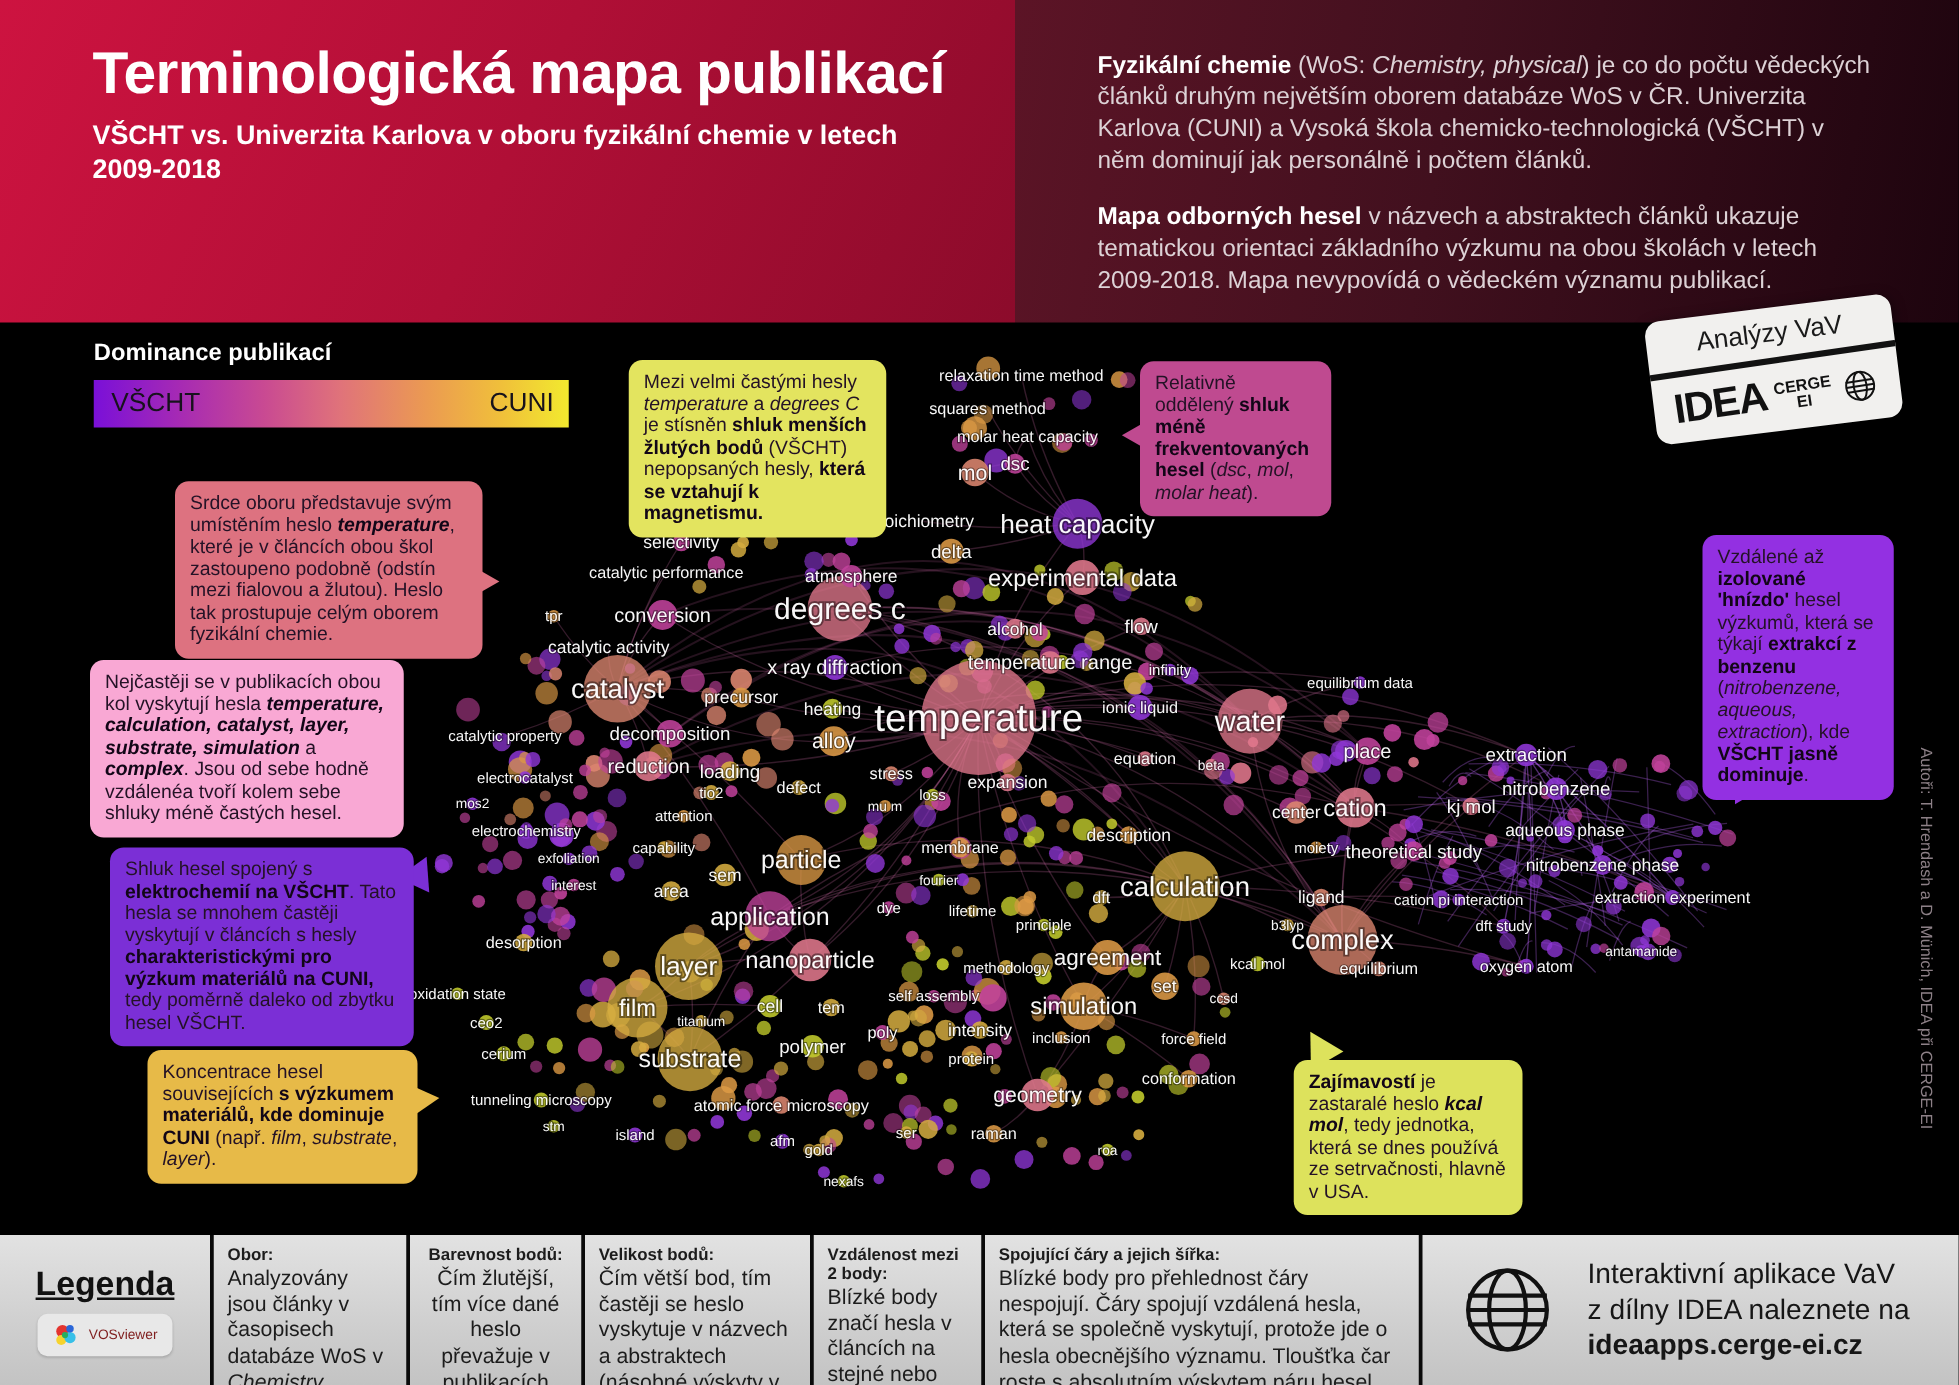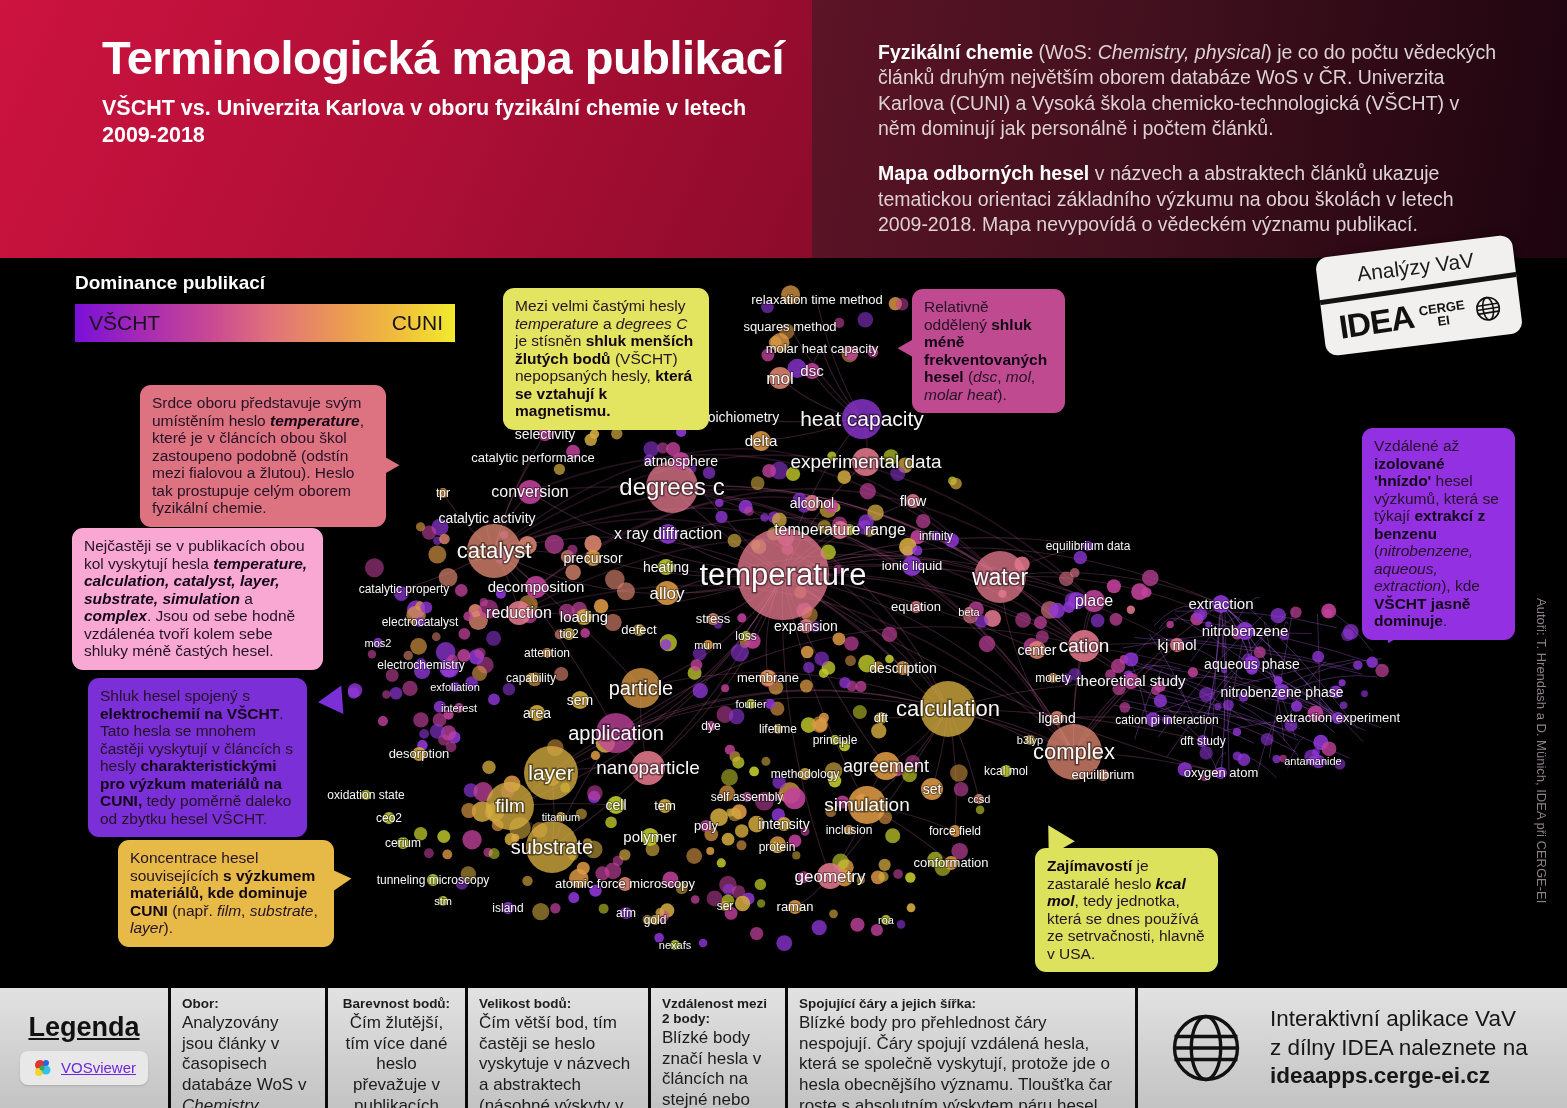--- a/index.html
+++ b/index.html
@@ -4,21 +4,21 @@
 <style>
   html,body{margin:0;padding:0;background:#000;}
   body{width:1567px;height:1108px;position:relative;overflow:hidden;
        font-family:"Liberation Sans",sans-serif;-webkit-font-smoothing:antialiased;}
   .b{font-weight:700;}
   .i{font-style:italic;}
   .u{text-decoration:underline;}
 
   
   #header{position:absolute;top:0;left:0;width:1567px;height:258px;z-index:10;display:flex;}
-  #header-left{width:812px;box-sizing:border-box;padding:34px 0 0 102px;
+  #header-left{width:812px;box-sizing:border-box;padding:34px 0 0 74px;
     background:linear-gradient(115deg,#cd1340 0%,#b00f36 50%,#8c0b2b 100%);}
   #main-title{color:#fff;font-size:47px;font-weight:700;line-height:1.04;margin:0;letter-spacing:-0.5px;}
   #subtitle{color:#fff;font-size:21.5px;font-weight:700;line-height:1.25;margin-top:12px;width:690px;}
   #header-right{flex:1;box-sizing:border-box;padding:40px 70px 0 66px;
     background:linear-gradient(100deg,#5c1426 0%,#41101e 45%,#1d040e 100%);
     color:#ddd2d6;font-size:19.5px;line-height:1.3;}
   #header-right p{margin:0;}
   #header-right p + p{margin-top:20px;}
   #header-right .b{color:#fff;}
 
@@ -54,21 +54,21 @@
   .tail{position:absolute;z-index:29;width:0;height:0;}
 
   
   #footer{position:absolute;left:0;bottom:0;width:1567px;height:123px;z-index:15;display:flex;
     background:linear-gradient(180deg,#e2e2e2 0%,#cfcfcf 60%,#c3c3c3 100%);box-sizing:border-box;border-top:3px solid #000;}
   .fcol{box-sizing:border-box;padding:8px 11px;color:#1c1c1c;}
   .fcol + .fcol{border-left:3px solid #0a0a0a;}
   #fcol-legend{width:168px;display:flex;flex-direction:column;align-items:center;justify-content:center;gap:8px;}
   #legend-title{font-size:27px;font-weight:700;color:#111;text-decoration:underline;}
   #vos-box{background:#e8e8e8;border-radius:8px;display:flex;align-items:center;gap:7px;padding:6px 12px;box-shadow:0 1px 2px rgba(0,0,0,.15);}
-  #vos-label{color:#6d28d9;font-size:15px;text-decoration:underline;}
+  #vos-label{color:#7f1d1d;font-size:11px;}
   .fcol h4{margin:0 0 2px;font-size:13.5px;font-weight:700;}
   .fcol .body{font-size:17px;line-height:1.22;}
   #fcol-app{flex:1;display:flex;align-items:center;gap:22px;padding-left:26px;}
   #fcol-app .lines{font-size:22.5px;line-height:1.28;color:#161616;}
   #app-url{font-weight:700;}
   .globe-lg{width:84px;height:84px;flex:0 0 auto;}
 </style>
 </head>
 <body>
 
@@ -959,21 +959,21 @@
 
 <div id="callouts">
     <div class="tail" style="left: 668px; top: 402px; border-left: 14px solid transparent; border-right: 14px solid transparent; border-top: 25.2px solid rgb(227, 228, 95); transform: translate(-50%, -35%) rotate(-30deg);"></div>
     <div class="callout" style="left: 503px; top: 288px; width: 206px; background: rgb(227, 228, 95);"><span>Mezi velmi častými hesly </span><span class="i">temperature</span><span> a </span><span class="i">degrees C</span><span> je stísněn </span><span class="b">shluk menších žlutých bodů</span><span> (VŠCHT) nepopsaných hesly, </span><span class="b">která se vztahují k magnetismu.</span></div>
     <div class="tail" style="left: 908px; top: 345px; border-left: 12px solid transparent; border-right: 12px solid transparent; border-top: 21.6px solid rgb(191, 74, 144); transform: translate(-50%, -35%) rotate(90deg);"></div>
     <div class="callout" style="left: 912px; top: 289px; width: 153px; background: rgb(191, 74, 144);"><span>Relativně oddělený </span><span class="b">shluk méně frekventovaných hesel</span><span> (</span><span class="i">dsc</span><span>, </span><span class="i">mol</span><span>, </span><span class="i">molar heat</span><span>).</span></div>
     <div class="tail" style="left: 389px; top: 462px; border-left: 12px solid transparent; border-right: 12px solid transparent; border-top: 21.6px solid rgb(221, 114, 128); transform: translate(-50%, -35%) rotate(-90deg);"></div>
     <div class="callout" style="left: 140px; top: 385px; width: 246px; background: rgb(221, 114, 128);"><span>Srdce oboru představuje svým umístěním heslo </span><span class="b i">temperature</span><span>, které je v článcích obou škol zastoupeno podobně (odstín mezi fialovou a žlutou). Heslo tak prostupuje celým oborem fyzikální chemie.</span></div>
     <div class="callout" style="left: 72px; top: 528px; width: 251px; background: #f9a8d4;"><span>Nejčastěji se v publikacích obou kol vyskytují hesla </span><span class="b i">temperature, calculation, catalyst, layer, substrate, simulation</span><span> a </span><span class="b i">complex</span><span>. Jsou od sebe hodně vzdálenéa tvoří kolem sebe shluky méně častých hesel.</span></div>
     <div class="tail" style="left: 336px; top: 693px; border-left: 14px solid transparent; border-right: 14px solid transparent; border-top: 25.2px solid rgb(123, 47, 214); transform: translate(-50%, -35%) rotate(205deg);"></div>
-    <div class="callout" style="left: 88px; top: 678px; width: 219px; background: rgb(123, 47, 214);"><span>Shluk hesel spojený s </span><span class="b">elektrochemií na VŠCHT</span><span>. Tato hesla se mnohem častěji vyskytují v článcích s hesly </span><span class="b">charakteristickými pro výzkum materiálů na CUNI,</span><span> tedy poměrně daleko od zbytku hesel VŠCHT.</span></div>
+    <div class="callout" style="left: 88px; top: 678px; width: 243px; background: rgb(123, 47, 214);"><span>Shluk hesel spojený s </span><span class="b">elektrochemií na VŠCHT</span><span>. Tato hesla se mnohem častěji vyskytují v článcích s hesly </span><span class="b">charakteristickými pro výzkum materiálů na CUNI,</span><span> tedy poměrně daleko od zbytku hesel VŠCHT.</span></div>
     <div class="tail" style="left: 340px; top: 876px; border-left: 13px solid transparent; border-right: 13px solid transparent; border-top: 23.4px solid rgb(231, 186, 72); transform: translate(-50%, -35%) rotate(-95deg);"></div>
     <div class="callout" style="left: 118px; top: 840px; width: 216px; background: rgb(231, 186, 72);"><span>Koncentrace hesel souvisejících </span><span class="b">s výzkumem materiálů, kde dominuje CUNI</span><span> (např. </span><span class="i">film</span><span>, </span><span class="i">substrate</span><span>, </span><span class="i">layer</span><span>).</span></div>
     <div class="tail" style="left: 1395px; top: 627px; border-left: 16px solid transparent; border-right: 16px solid transparent; border-top: 28.8px solid rgb(147, 48, 226); transform: translate(-50%, -35%) rotate(30deg);"></div>
     <div class="callout" style="left: 1362px; top: 428px; width: 153px; background: rgb(147, 48, 226);"><span>Vzdálené až </span><span class="b">izolované 'hnízdo'</span><span> hesel výzkumů, která se týkají </span><span class="b">extrakcí z benzenu</span><span> (</span><span class="i">nitrobenzene, aqueous, extraction</span><span>), kde </span><span class="b">VŠCHT jasně dominuje</span><span>.</span></div>
     <div class="tail" style="left: 1055px; top: 833px; border-left: 15px solid transparent; border-right: 15px solid transparent; border-top: 27px solid rgb(221, 226, 92); transform: translate(-50%, -35%) rotate(150deg);"></div>
     <div class="callout" style="left: 1035px; top: 848px; width: 183px; background: rgb(221, 226, 92);"><span class="b">Zajímavostí</span><span> je zastaralé heslo </span><span class="b i">kcal mol</span><span>, tedy jednotka, která se dnes používá ze setrvačnosti, hlavně v USA.</span></div>
   </div>
 
 <div id="footer">
   <div class="fcol" id="fcol-legend">

